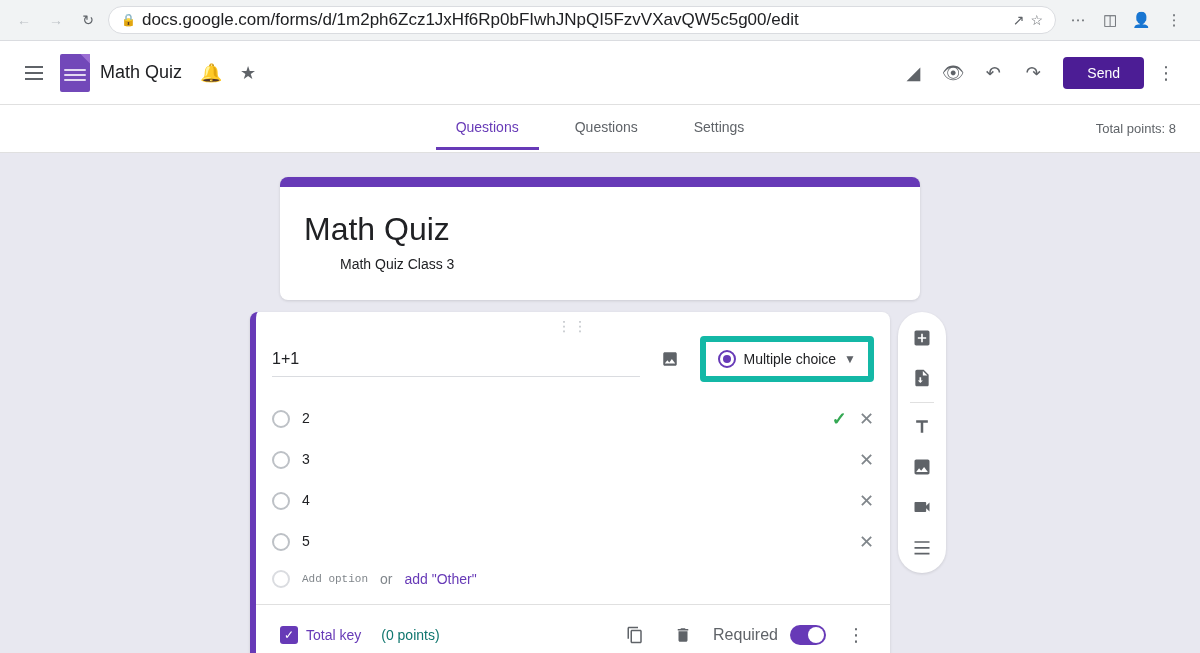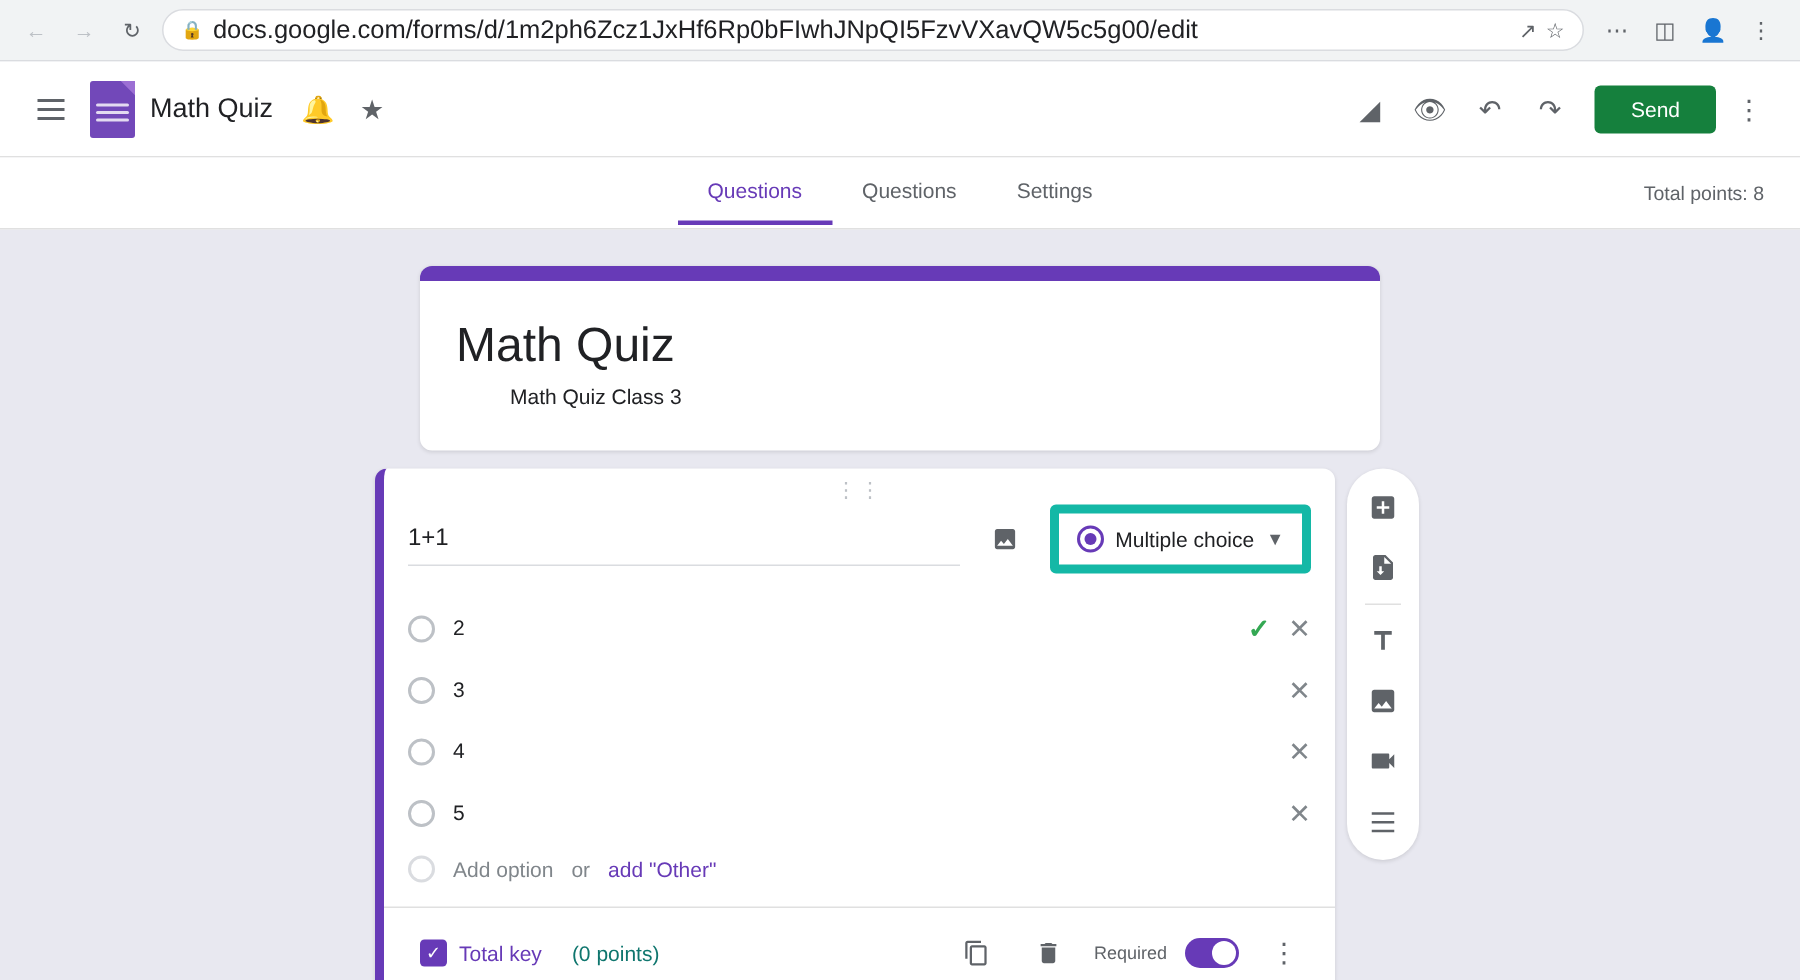--- a/index.html
+++ b/index.html
@@ -107,42 +107,42 @@
       display: flex; align-items: center; justify-content: center;
       border-radius: 50%;
       color: #5f6368;
       font-size: 18px;
     }
     .header-spacer { flex: 1; }
     .header-right {
       display: flex; align-items: center; gap: 4px;
     }
     .send-btn {
-      background: #15803d;
+      background: #4c1d95;
       color: white;
       border: none;
       border-radius: 4px;
       padding: 8px 24px;
       font-size: 14px;
       font-weight: 500;
       cursor: pointer;
       margin-left: 8px;
     }
 
     
     .tabs-bar {
       background: white;
       display: flex;
       justify-content: center;
       align-items: center;
       border-bottom: 1px solid #e0e0e0;
       position: relative;
       height: 48px;
     }
-    .tabs { display: flex; gap: 0; }
+    .tabs { display: flex; gap: 16px; }
     .tab {
       padding: 12px 20px;
       font-size: 14px;
       color: #5f6368;
       cursor: pointer;
       border-bottom: 3px solid transparent;
       font-weight: 500;
       position: relative;
     }
     .tab.active {
@@ -308,22 +308,23 @@
       padding: 8px 16px 16px 16px;
       gap: 12px;
     }
     .add-option-radio {
       width: 18px; height: 18px;
       border-radius: 50%;
       border: 2px solid #dadce0;
       flex-shrink: 0;
     }
     .add-option-text {
-      font-size: 14px;
+      font-size: 11px;
       color: #80868b;
+      font-family: Liberation Mono, monospace;
     }
     .add-other-link {
       color: #673ab7;
       font-size: 14px;
       cursor: pointer;
       text-decoration: none;
     }
     .or-text { font-size: 14px; color: #80868b; }
 
     
@@ -362,21 +363,21 @@
     .footer-icon-btn {
       width: 36px; height: 36px;
       border: none; background: none;
       cursor: pointer;
       border-radius: 50%;
       display: flex; align-items: center; justify-content: center;
       color: #5f6368;
       font-size: 18px;
     }
     .required-label {
-      font-size: 12px;
+      font-size: 16px;
       color: #5f6368;
       text-align: right;
     }
     .toggle {
       width: 36px; height: 20px;
       background: #673ab7;
       border-radius: 10px;
       position: relative;
       cursor: pointer;
     }

